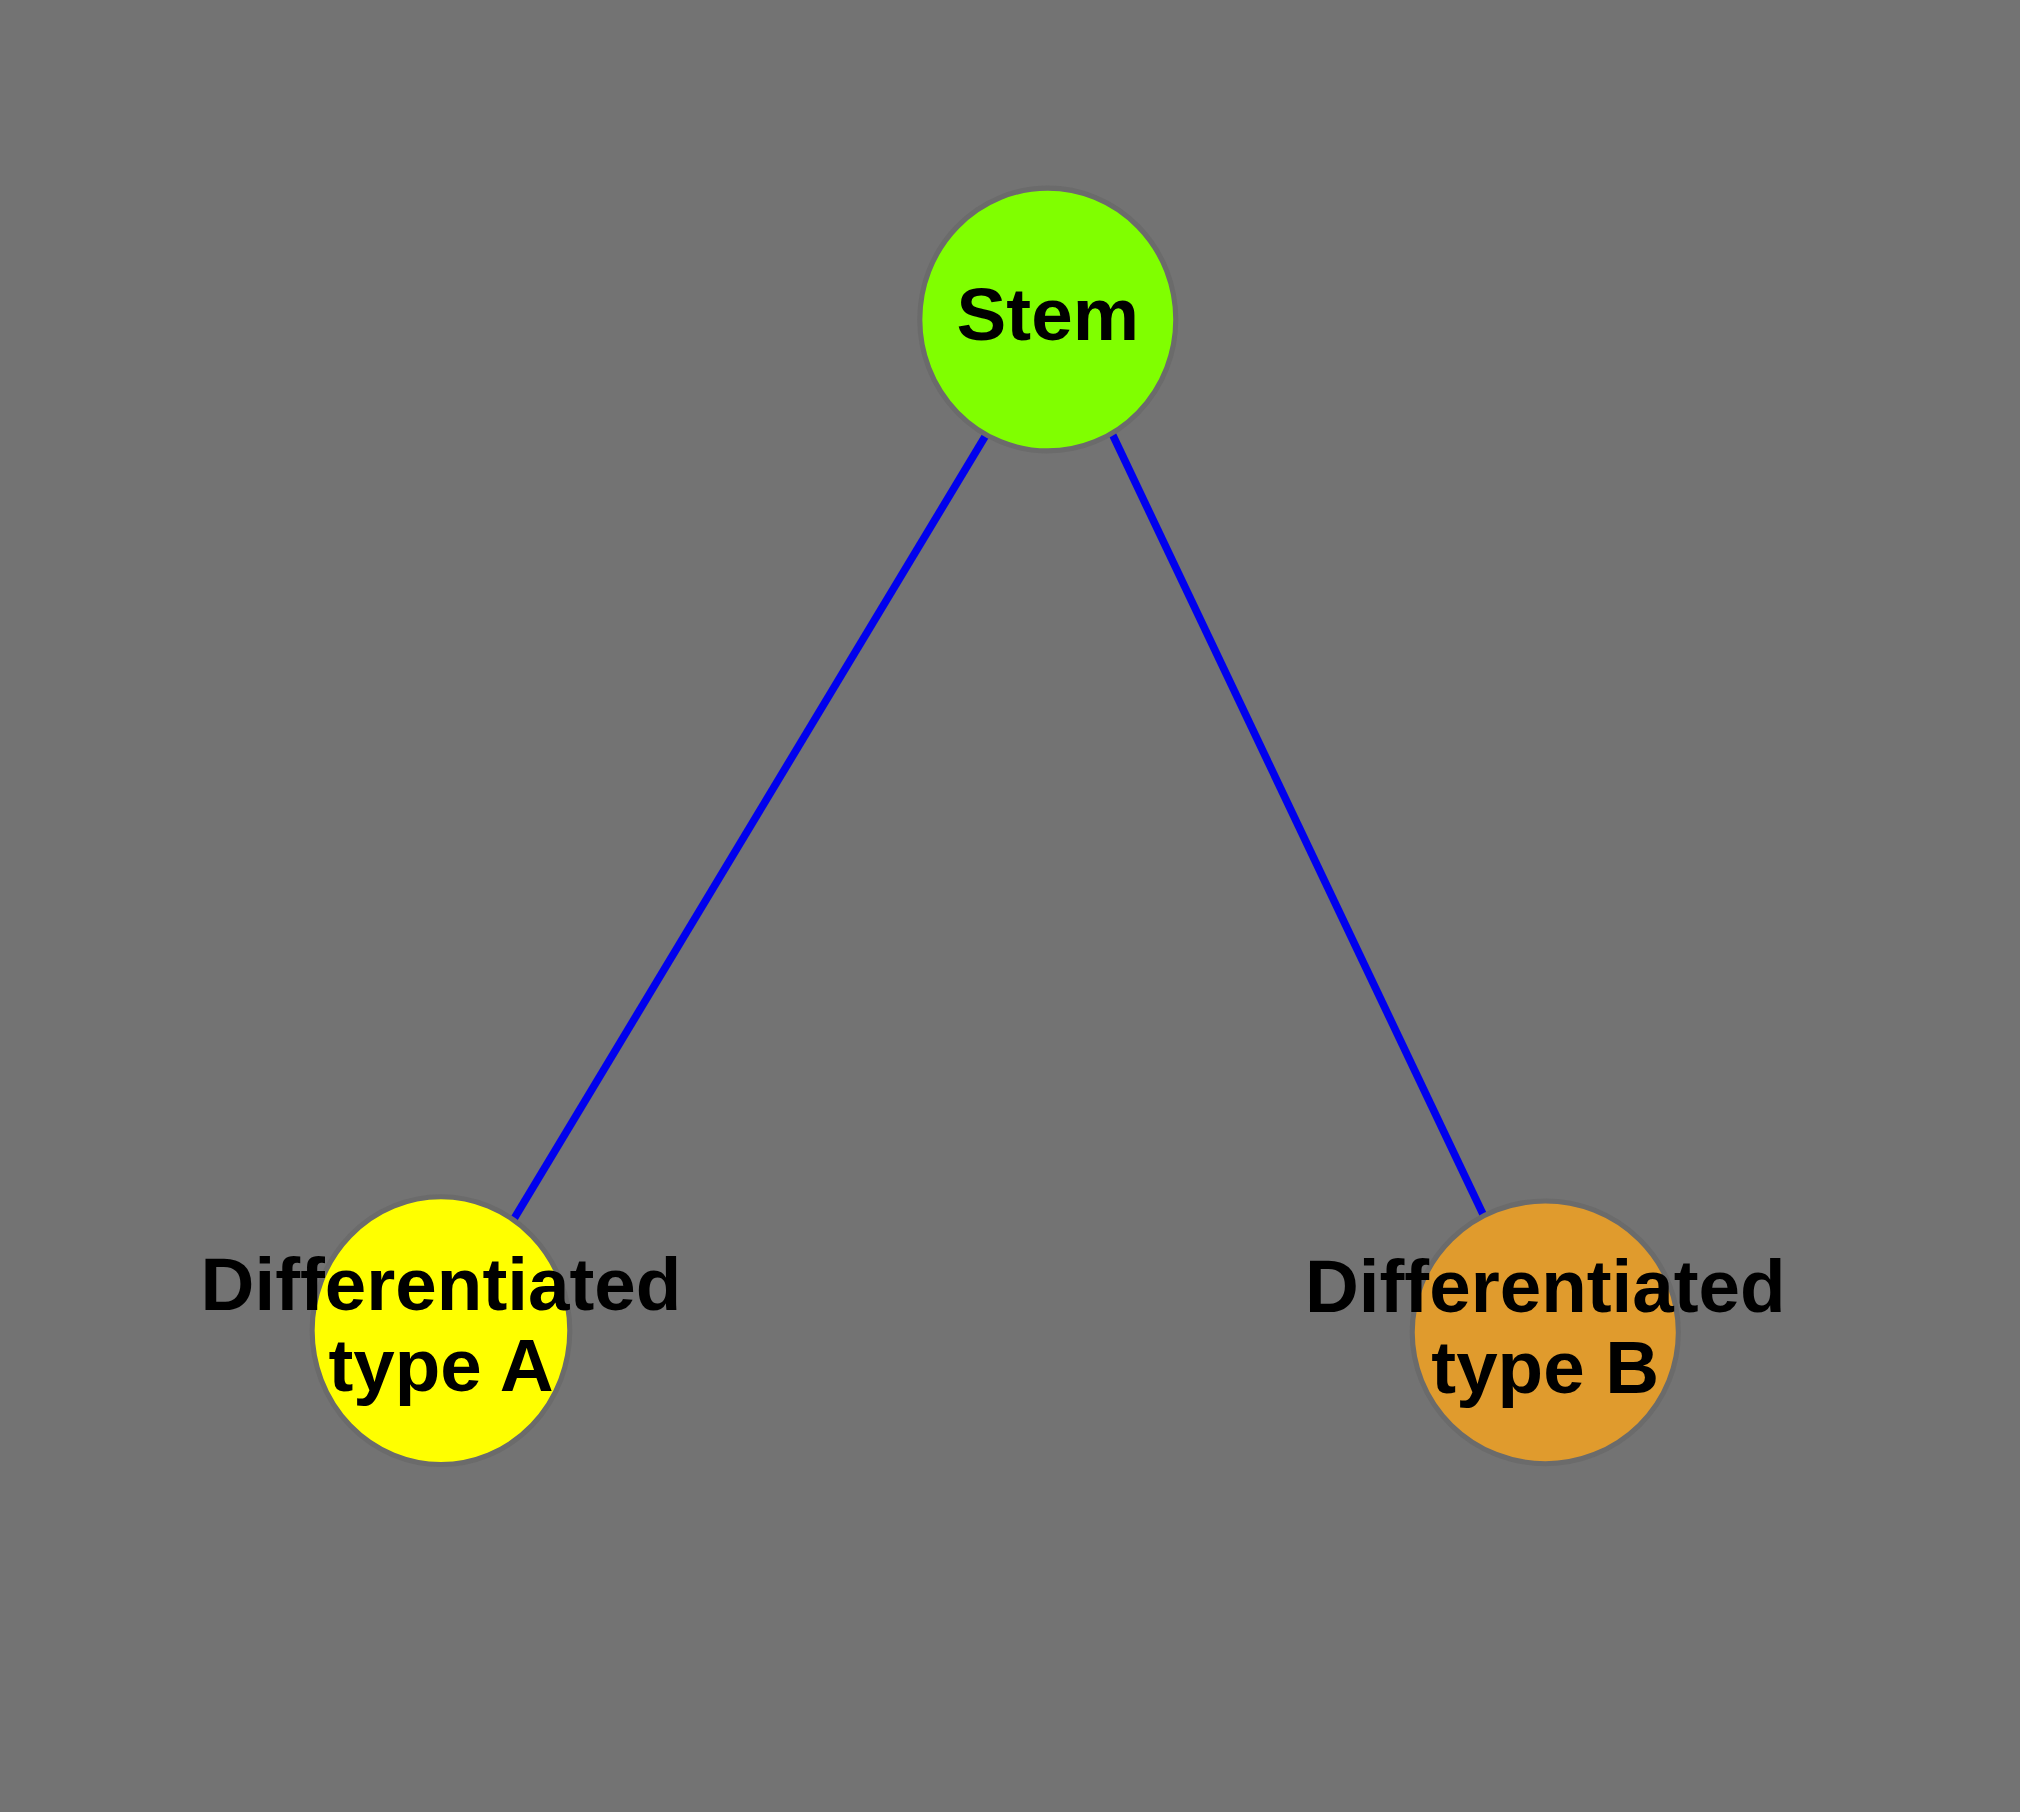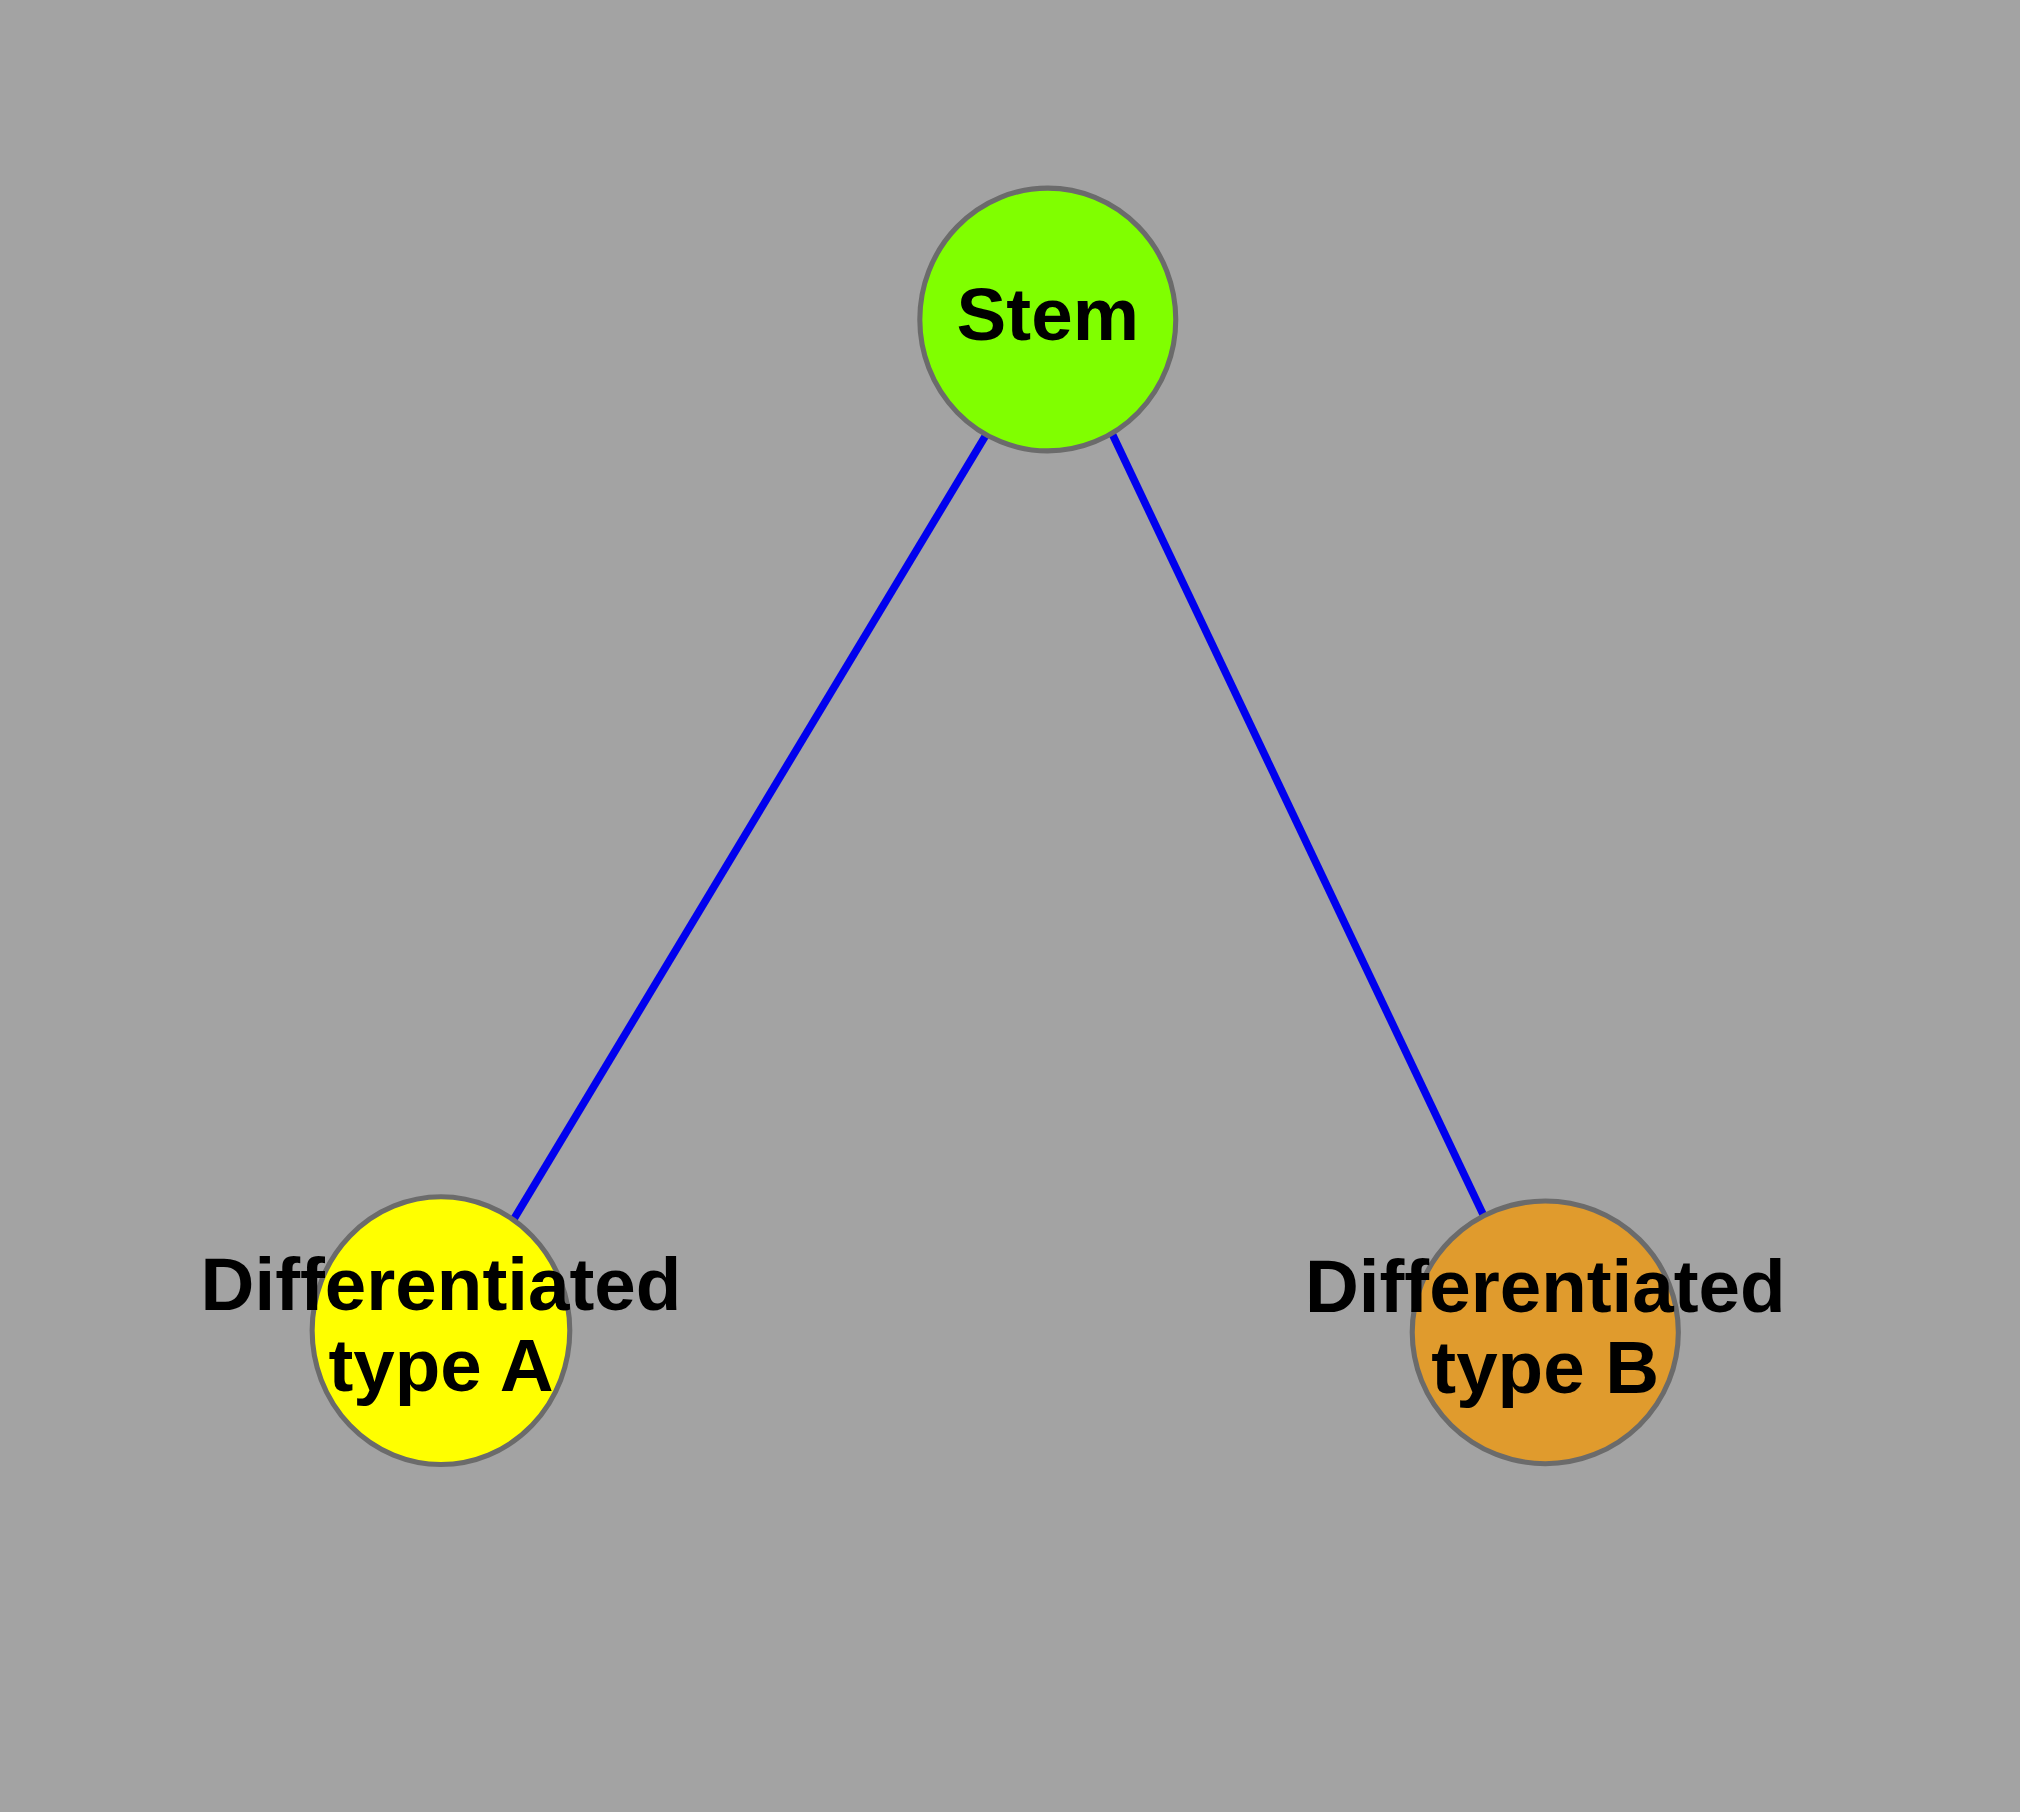--- a/index.html
+++ b/index.html
@@ -32,21 +32,21 @@
     font-family: "Liberation Sans", sans-serif;
     font-weight: bold;
     fill: #000000;
     text-anchor: middle;
     dominant-baseline: middle;
   }
 </style>
 </head>
 <body>
 
-<div id="canvas" style="background: #a3a3a3;">
+<div id="canvas" style="background: #737373;">
   <svg id="graph-svg" viewBox="0 0 2384 2138">
 
     <g>
       <line class="edge-line" x1="1165" y1="510" x2="605" y2="1440" stroke="#0000ee" stroke-width="9"></line>
       <line class="edge-line" x1="1312" y1="512" x2="1752" y2="1438" stroke="#0000ee" stroke-width="9"></line>
     </g>
 
     <g>
       <g>
         <ellipse class="node-circle" cx="1236" cy="377" rx="151" ry="155" fill="#80ff00" stroke="#6b6b6b" stroke-width="6"></ellipse>

